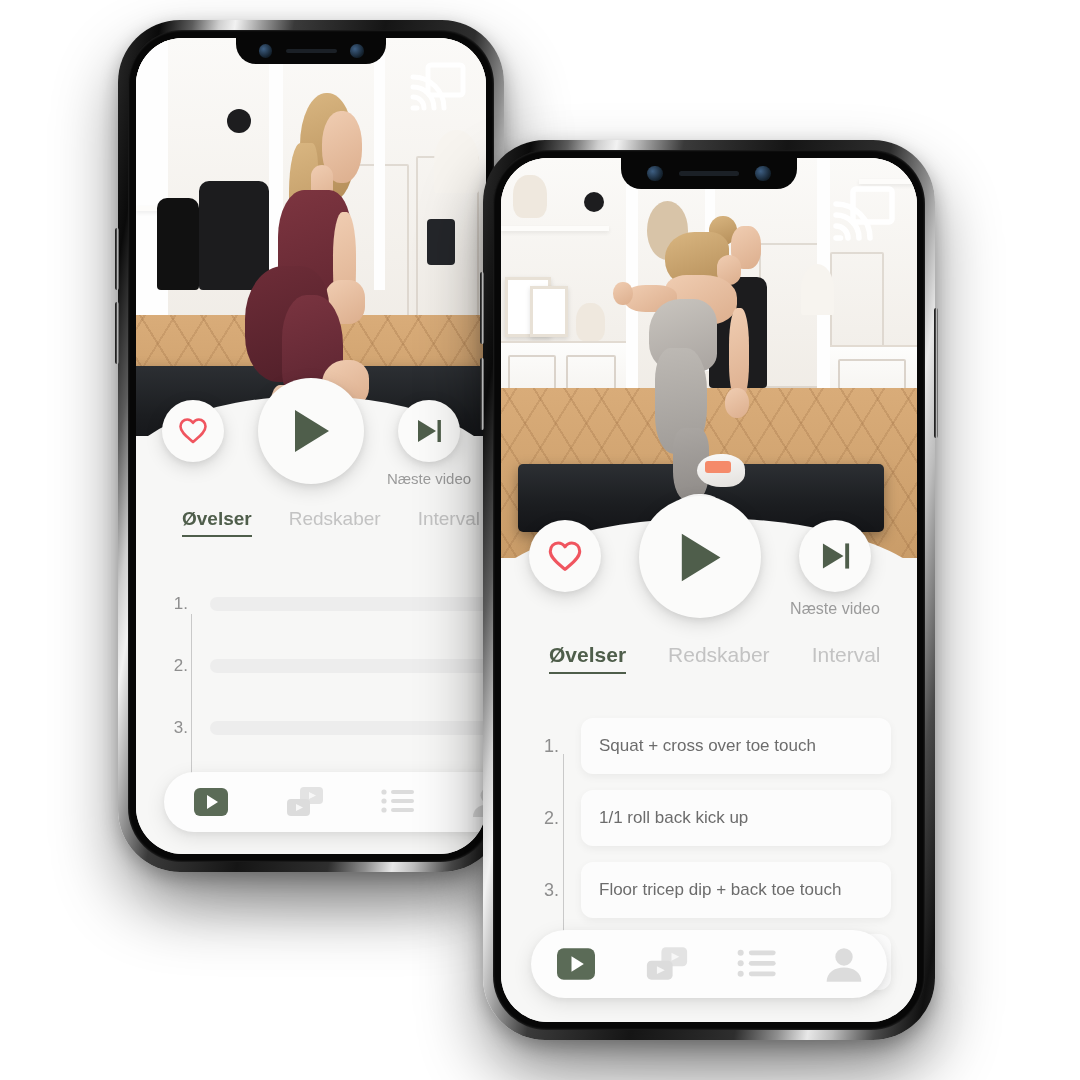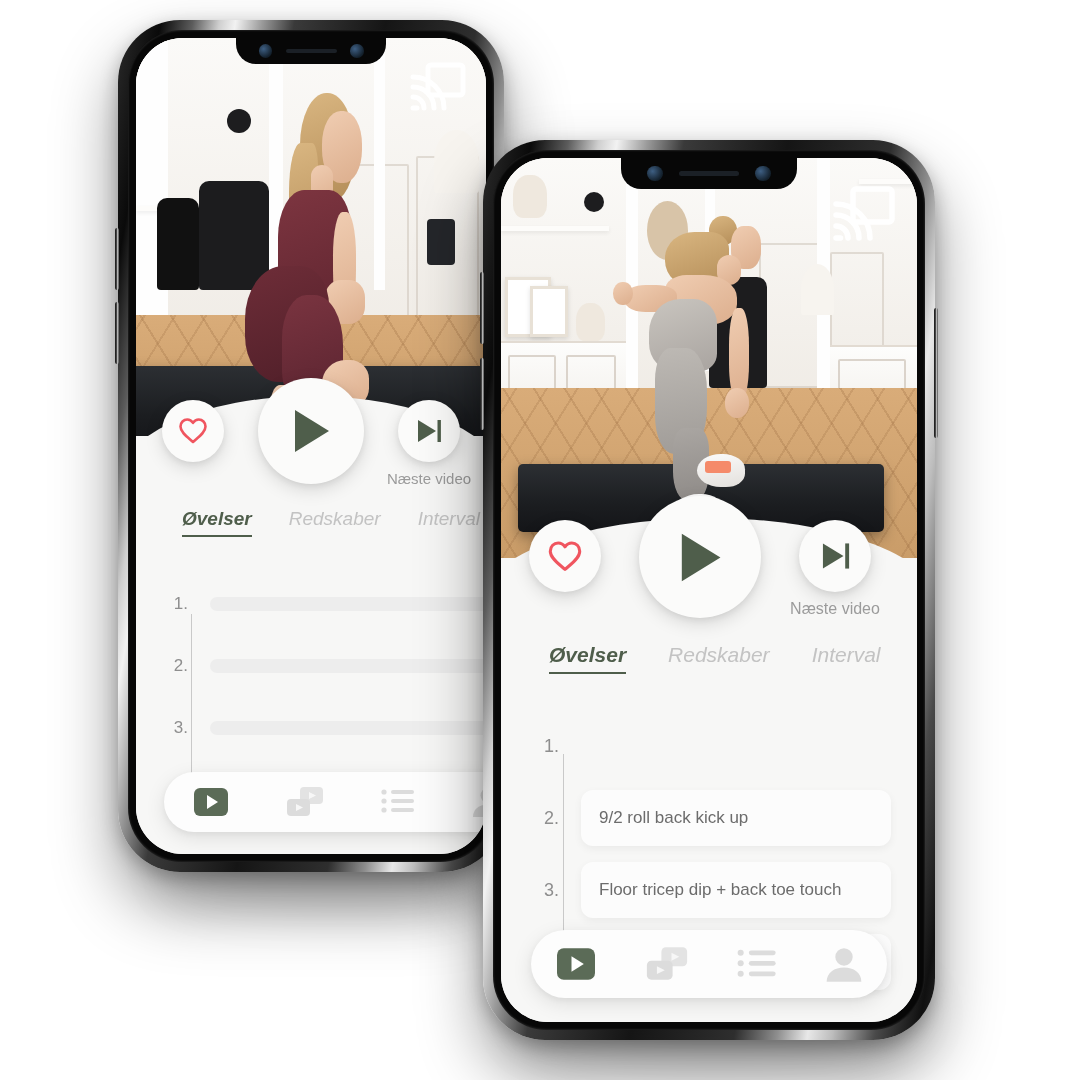--- a/index.html
+++ b/index.html
@@ -108,21 +108,21 @@
     position:absolute; border-radius:50%; background:#fbfbfa;
     display:flex; align-items:center; justify-content:center;
     box-shadow:0 6px 18px rgba(0,0,0,.13), 0 2px 6px rgba(0,0,0,.07);
   }
   .ctl-label {
     position:absolute; text-align:center; color:#9b9b9b; white-space:nowrap;
   }
 
   
   .tabs { position:absolute; display:flex; z-index:26; }
-  .tab { white-space:nowrap; color:#c3c3c3; position:relative;font-style:italic; }
+  .tab { white-space:nowrap; color:#c3c3c3; position:relative; }
   .tab.active { color:#4f5e4b; font-weight:bold; }
   .tab.active .ul {
     position:absolute; left:0; right:0; bottom:-7px; height:2px; background:#4f5e4b;
   }
 
   
   .ex-list { position:absolute; z-index:26; }
   .ex-row { position:absolute; left:0; right:0; display:flex; align-items:center; }
   .ex-num { color:#8e8e8e; text-align:right; flex:0 0 auto; }
   .ex-card {
@@ -409,26 +409,29 @@
         </div>
         <div class="tab">Redskaber</div>
         <div class="tab">Interval</div>
       </div>
 
       <div class="ex-list" style="left:26px;right:26px;top:550px;height:290px;">
         <div class="connector" style="left:36px;top:46px;height:204px;"></div>
 
         <div class="ex-row" style="top:10px;height:56px;">
           <div class="ex-num" style="width:32px;font-size:18px;">1.</div>
+          <div class="ex-card" style="margin-left:22px;height:56px;padding:0 18px;font-size:17px;">
+            <span>Squat + cross over toe touch</span>
+          </div>
         </div>
 
         <div class="ex-row" style="top:82px;height:56px;">
           <div class="ex-num" style="width:32px;font-size:18px;">2.</div>
           <div class="ex-card" style="margin-left:22px;height:56px;padding:0 18px;font-size:17px;">
-            <span>9/2 roll back kick up</span>
+            <span>1/1 roll back kick up</span>
           </div>
         </div>
 
         <div class="ex-row" style="top:154px;height:56px;">
           <div class="ex-num" style="width:32px;font-size:18px;">3.</div>
           <div class="ex-card" style="margin-left:22px;height:56px;padding:0 18px;font-size:17px;">
             <span>Floor tricep dip + back toe touch</span>
           </div>
         </div>
 

